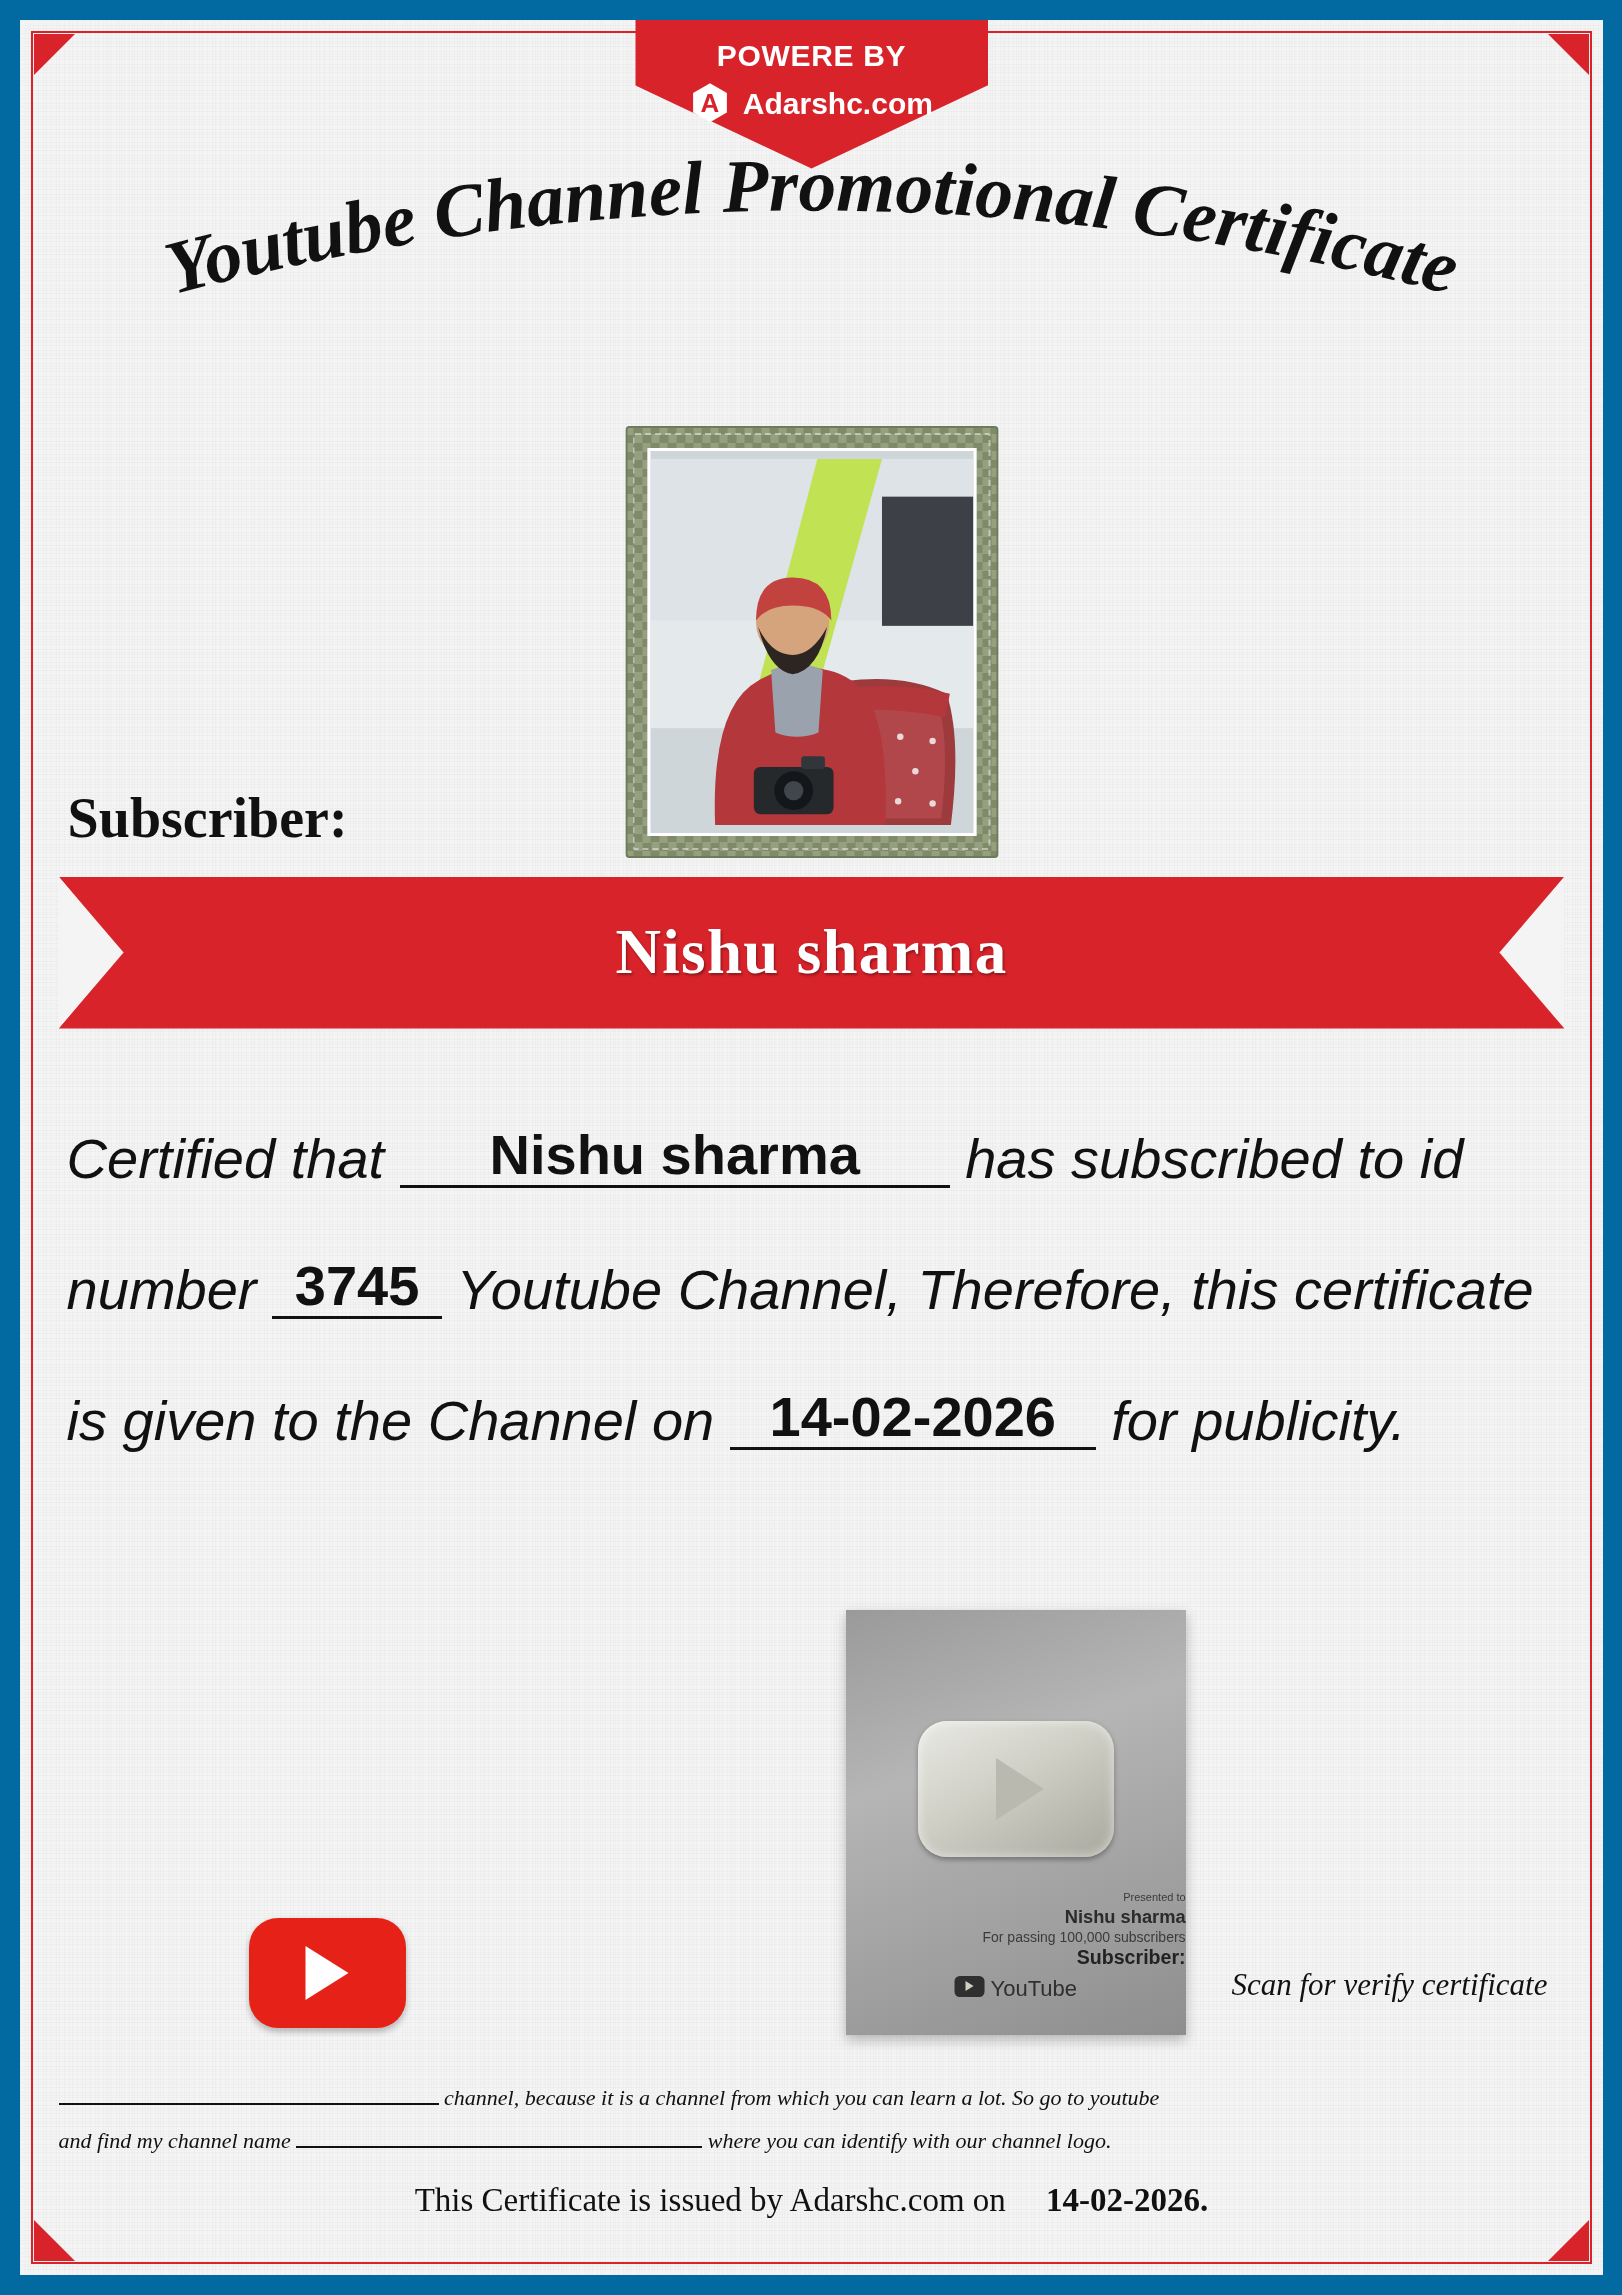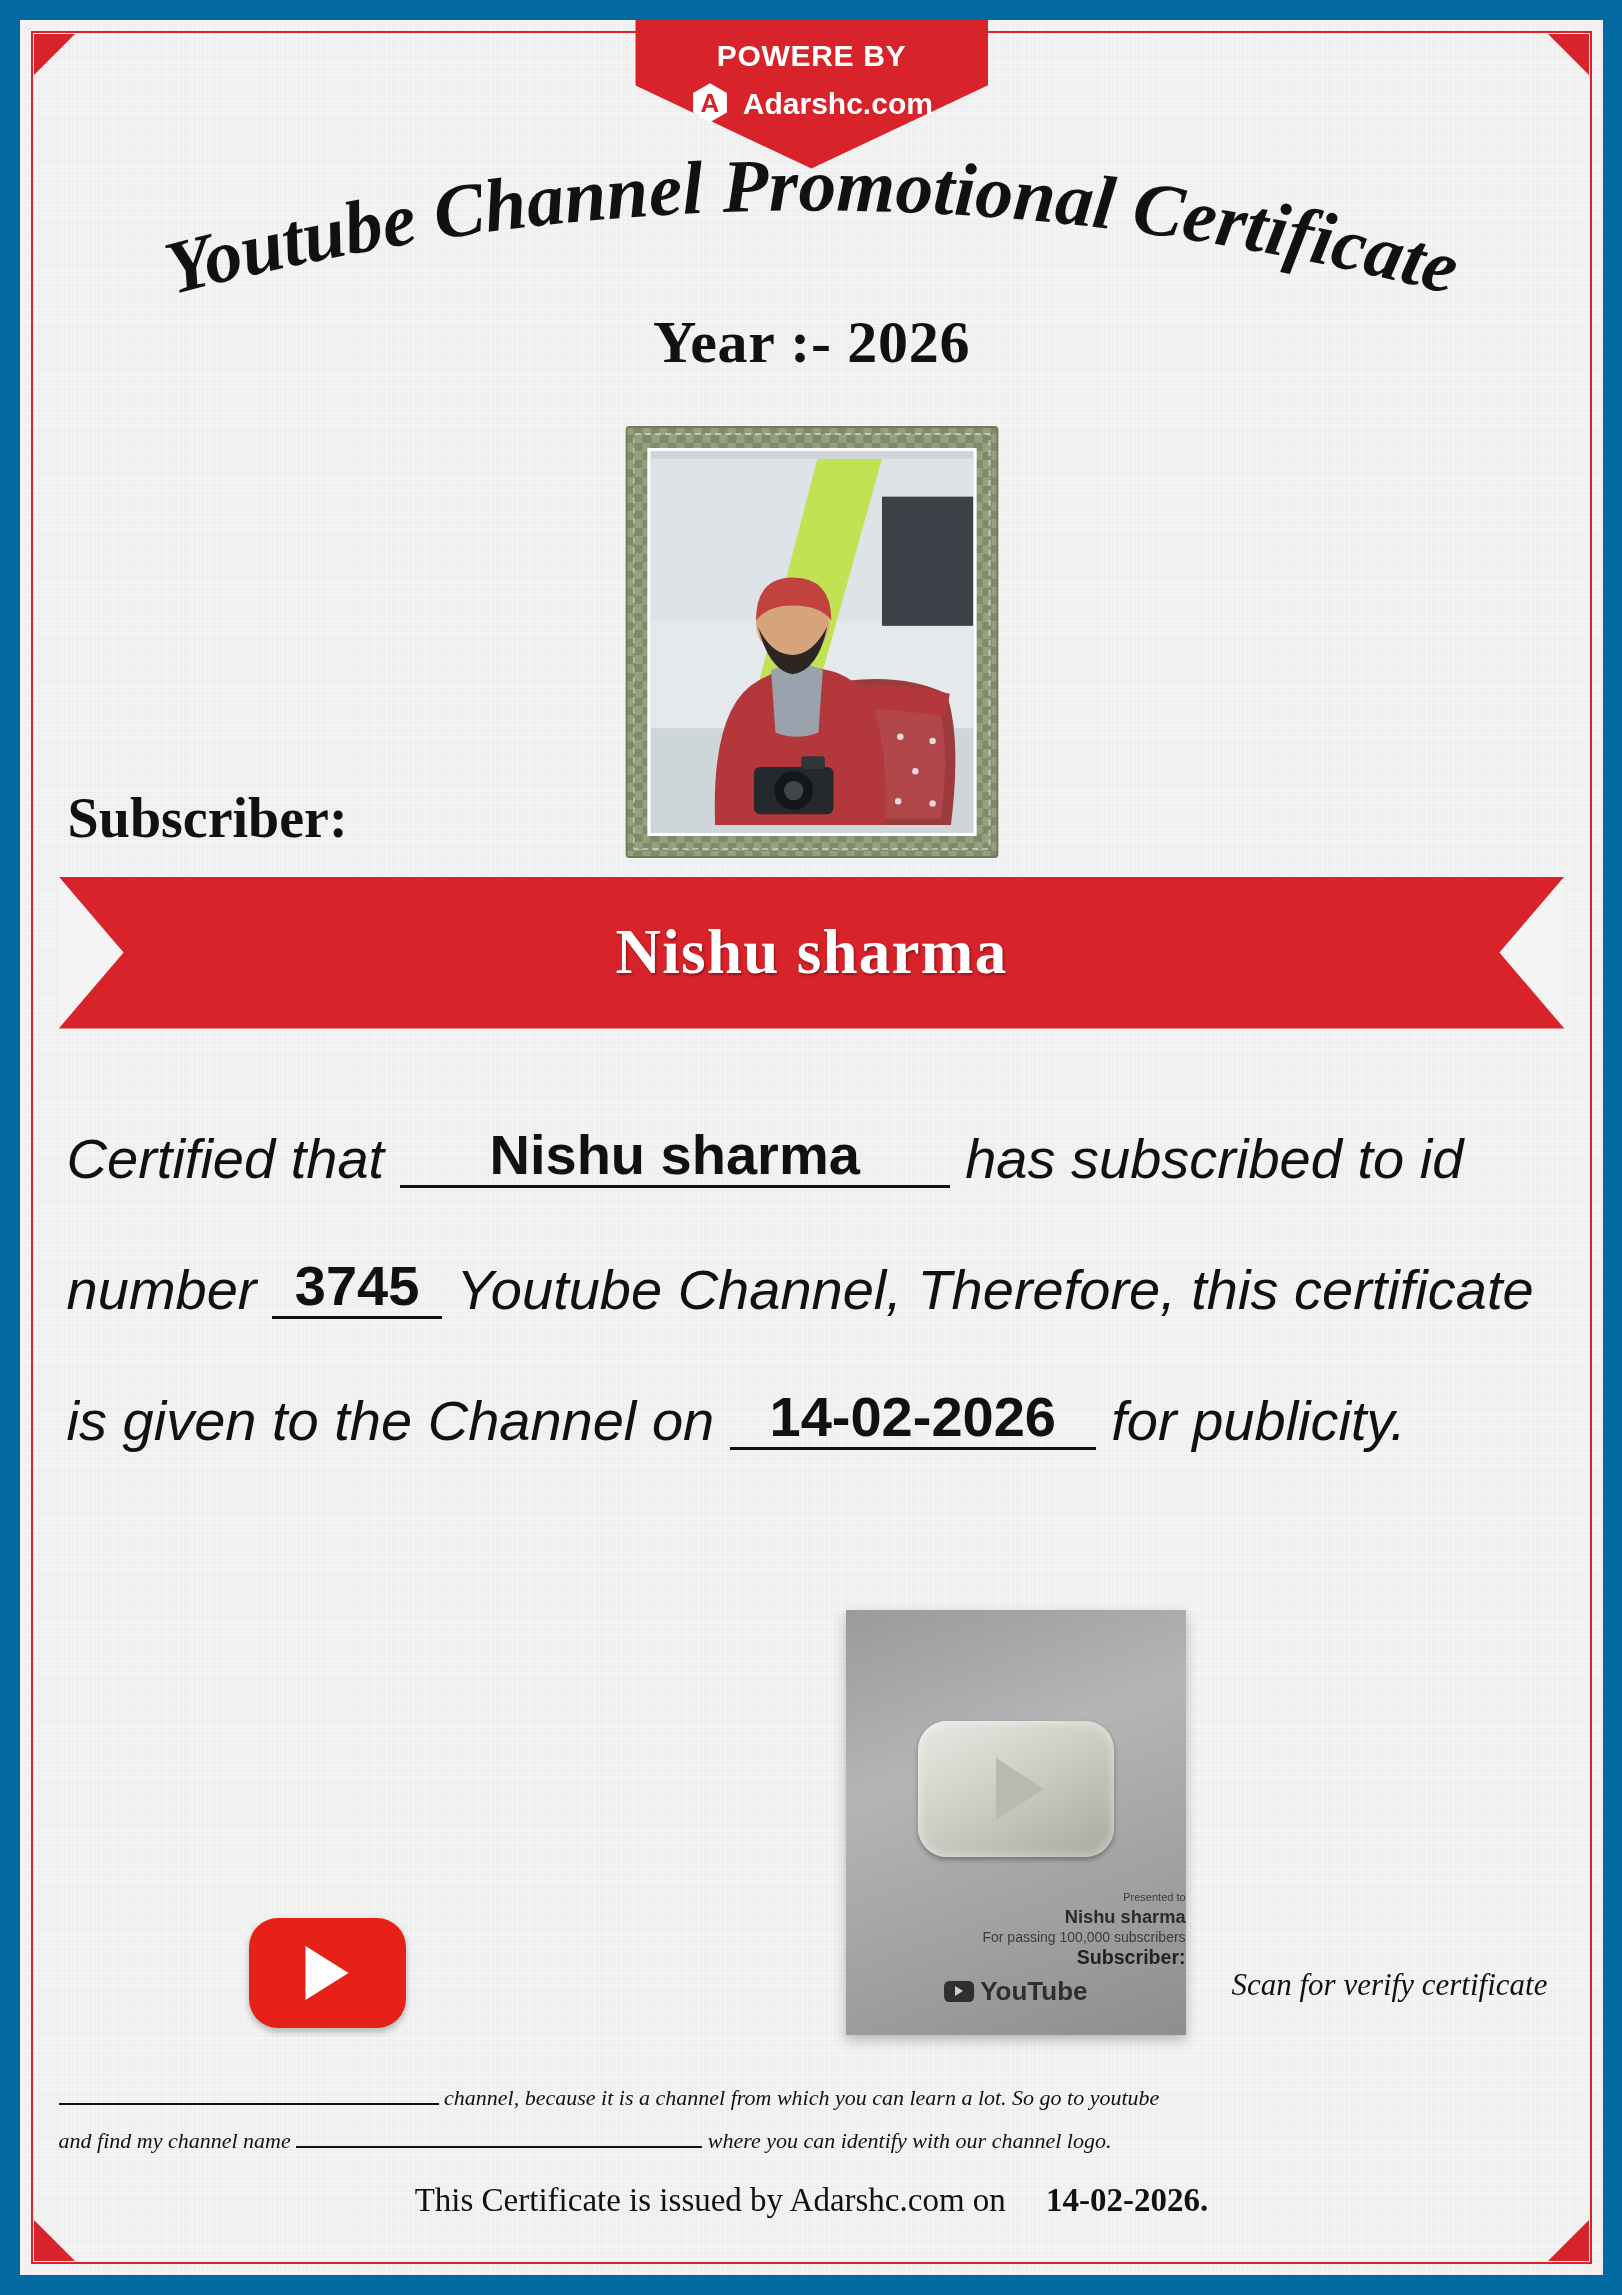--- a/index.html
+++ b/index.html
@@ -304,26 +304,26 @@
   #plaque .p-presented { top: 281px; font-size: 11px; }
   #plaque .p-name { top: 296px; font-size: 18.3px; font-weight: bold; color:#2b2b2b; }
   #plaque .p-pass { top: 319px; font-size: 14px; }
   #plaque .p-sub  { top: 336px; font-size: 19.6px; font-weight: bold; color:#222; }
   #plaque .p-yt {
     position: absolute;
     left: 50%;
     top: 366px;
     transform: translateX(-50%);
     display: flex;
-    align-items: center;
+    align-items: flex-start;
     gap: 6.5px;
     color: #2f2f2f;
     font-family: "Liberation Sans", sans-serif;
-    font-weight: bold;
-    font-size: 26px;
+    font-weight: normal;
+    font-size: 22px;
   }
   #plaque .p-yt .mini {
     width: 30px; height: 21px;
     background: #2f2f2f;
     border-radius: 5.2px;
     position: relative;
   }
   #plaque .p-yt .mini::after {
     content:"";
     position:absolute; left:50%; top:50%;
@@ -424,21 +424,20 @@
       <svg viewBox="0 0 2480 300" preserveAspectRatio="xMidYMid meet" aria-hidden="true">
         <defs>
           <path id="arcpath" d="M 70,290 Q 1240,-70 2410,290" fill="none"></path>
         </defs>
         <text text-anchor="middle">
           <textPath href="#arcpath" startOffset="50%" id="arc-text-path">Youtube Channel Promotional Certificate</textPath>
         </text>
       </svg>
     </div>
 
-    <div id="year">Year :- 2026</div>
 
     <div id="photo-wrap">
       <div id="photo-frame"></div>
       <div id="photo">
         <svg viewBox="0 0 300 340" aria-hidden="true">
           <rect x="0" y="0" width="300" height="340" fill="#e4e9ec"></rect>
           <rect x="0" y="0" width="300" height="150" fill="#dde3e6"></rect>
           <polygon points="155,0 215,0 120,340 66,340" fill="#bfe24a" opacity="0.95"></polygon>
           <rect x="215" y="35" width="85" height="120" fill="#3d4147"></rect>
           <rect x="0" y="250" width="300" height="90" fill="#cfd6da"></rect>

